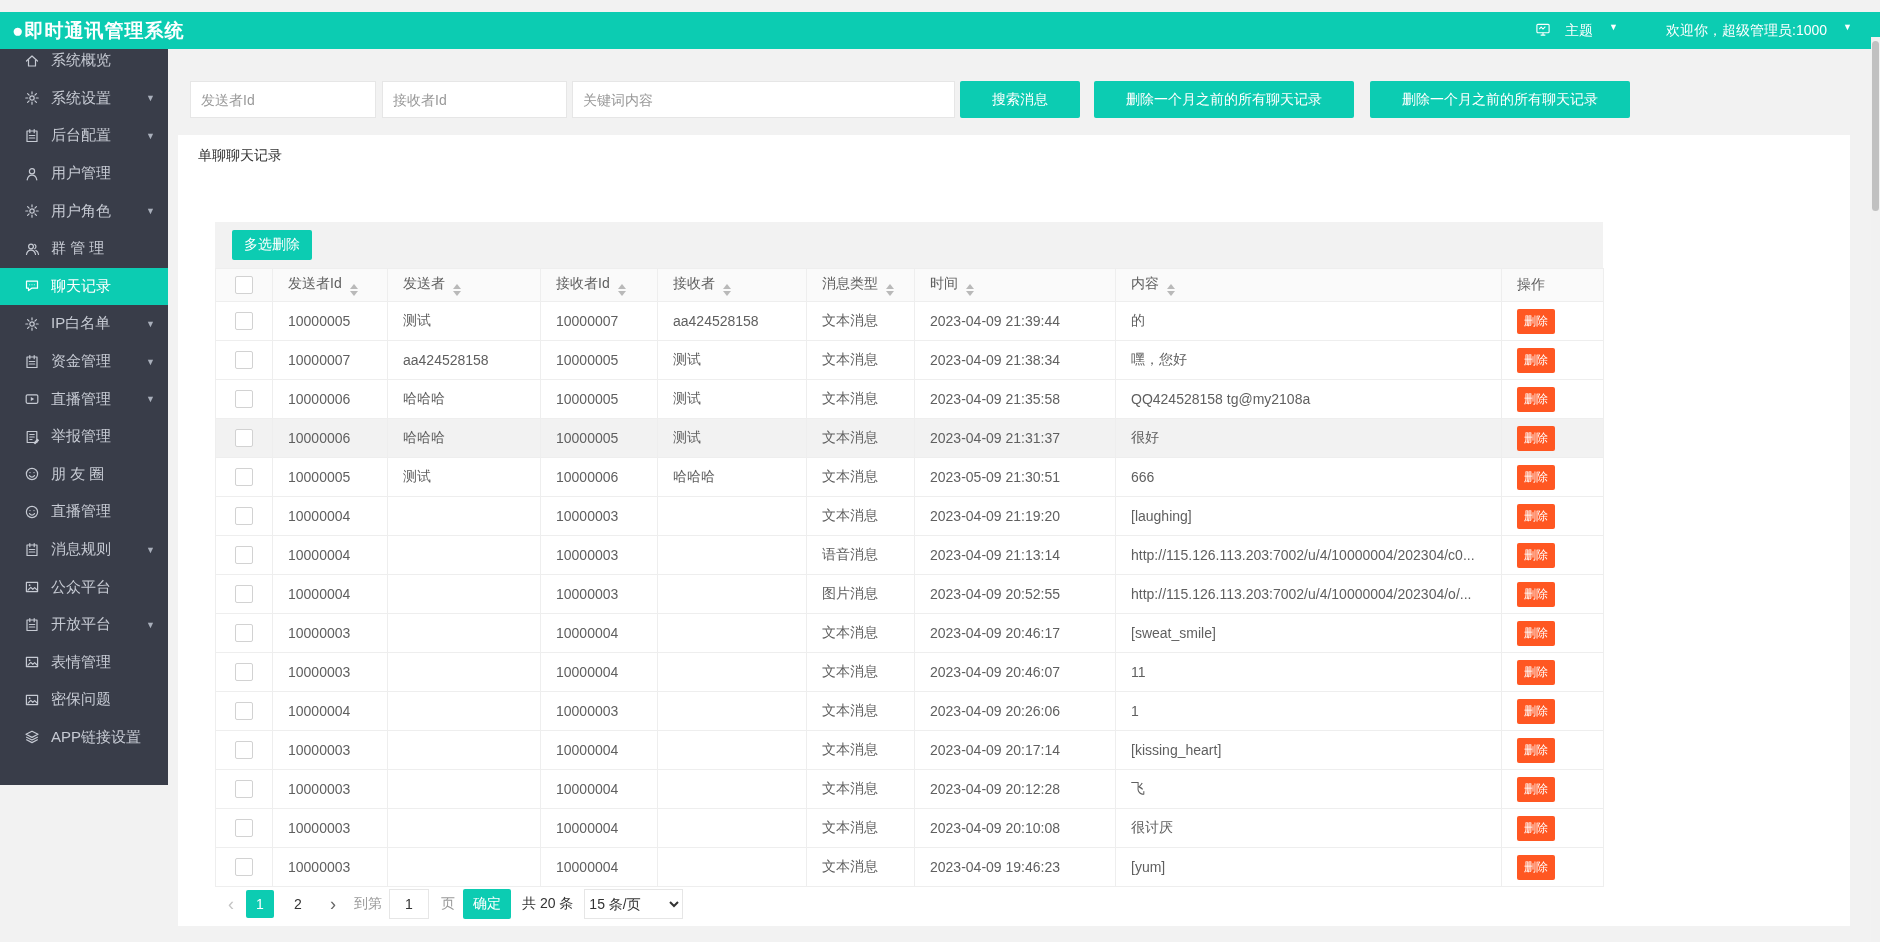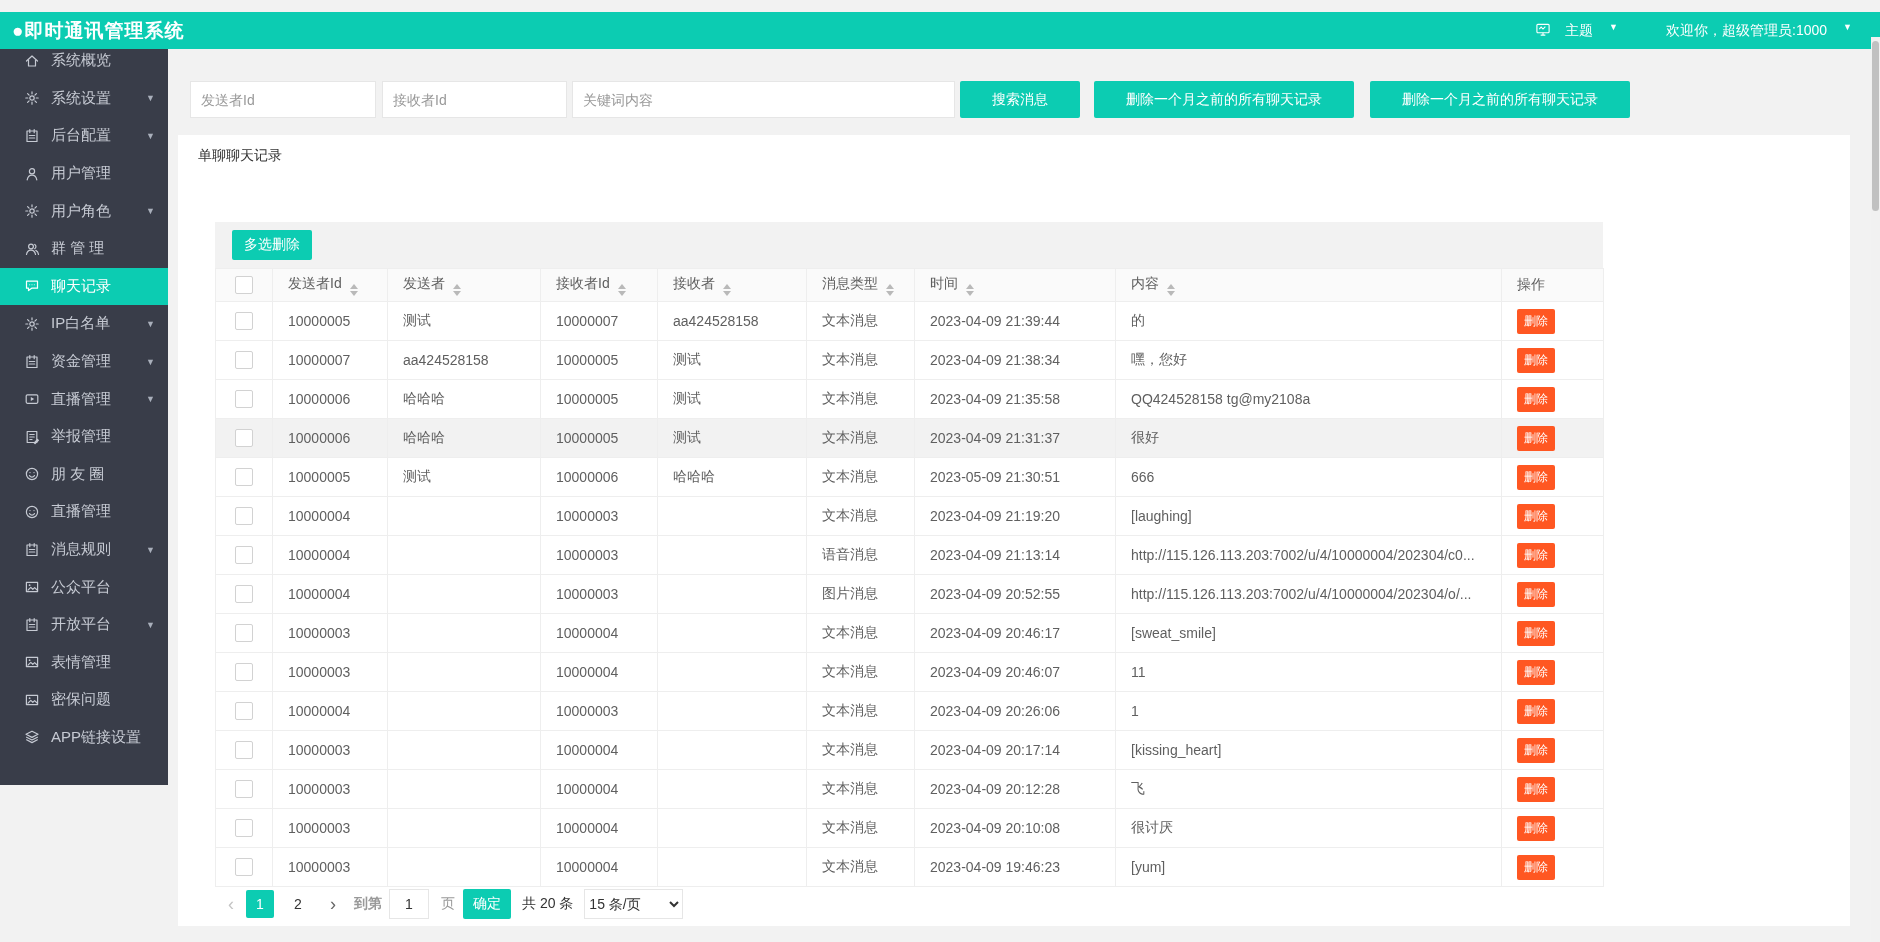--- a/index.html
+++ b/index.html
@@ -95,21 +95,21 @@
     height:34px; background:#fff; display:flex; align-items:center;
     padding-left:13px; font-size:14px; color:#333;
   }
   .pg-prev { color:#c4c4c4; font-size:18px; margin-right:12px; cursor:pointer; }
   .pg-next { color:#666; font-size:18px; margin:0 18px 0 8px; cursor:pointer; }
   .pg-num {
     min-width:28px; height:28px; display:inline-flex; align-items:center; justify-content:center;
     margin-right:10px; cursor:pointer; border-radius:2px; color:#333;
   }
   .pg-num.active { background:var(--accent); color:#fff; }
-  .pg-goto-label { color:#999; margin-right:7px;font-weight:bold; }
+  .pg-goto-label { color:#999; margin-right:7px; }
   .pg-input {
     width:40px; height:30px; border:1px solid #e6e6e6; text-align:center;
     font-size:14px; color:#333; margin-right:12px; outline:none;
   }
   .pg-unit { color:#999; margin-right:8px; }
   .pg-ok { height:30px; padding:0 10px; margin-right:11px; }
   .pg-total { color:#333; margin-right:11px; }
   .pg-size {
     height:30px; width:99px; border:1px solid #e6e6e6; background:#fff;
     font-size:14px; color:#333; font-family:inherit; outline:none;

